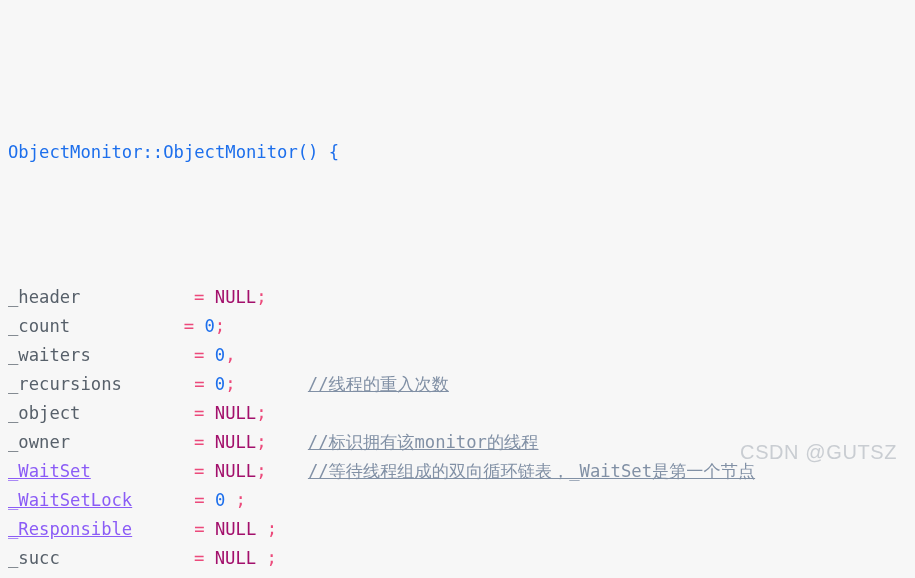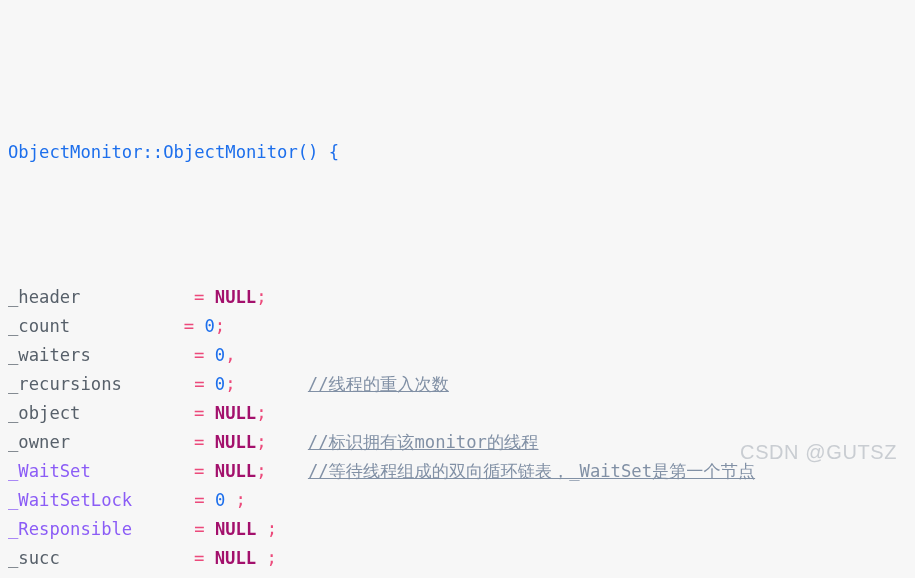--- a/index.html
+++ b/index.html
@@ -40,23 +40,23 @@
     min-height: 29px;
     padding-left: 8px;
     box-sizing: border-box;
   }
 
   
   .tok-fn      { color: #1d6fec; }   
   .tok-punct   { color: #1d6fec; }   
   .tok-brace   { color: #1d6fec; }
   .tok-ident   { color: #57606a; }   
-  .tok-special { color: #8b5cf6; }   
+  .tok-special { color: #8b5cf6; text-decoration: underline; }   
   .tok-op      { color: #ec4a7b; }   
-  .tok-null    { color: #a3106c; font-weight: bold; }   
+  .tok-null    { color: #a3106c; }   
   .tok-num     { color: #1d6fec; }   
   .tok-comment { color: #8190a5; text-decoration: underline; }   
 
   
   .pad { display: inline-block; }
 
   .watermark {
     position: absolute;
     right: 18px;
     bottom: 12px;

